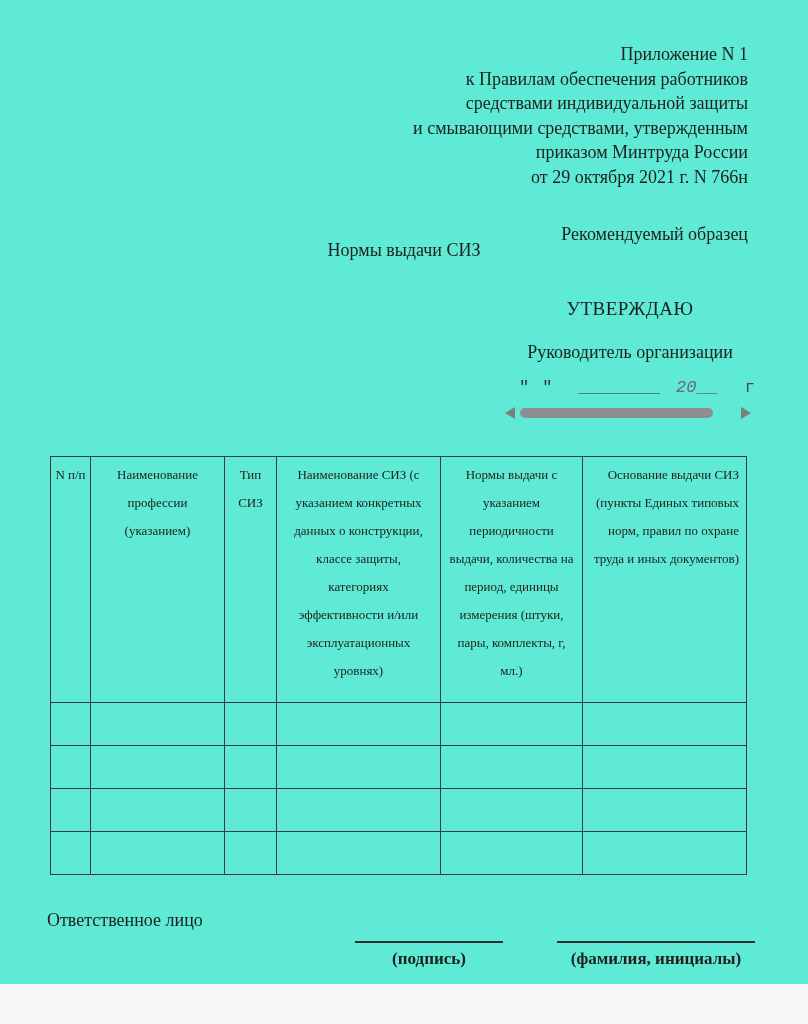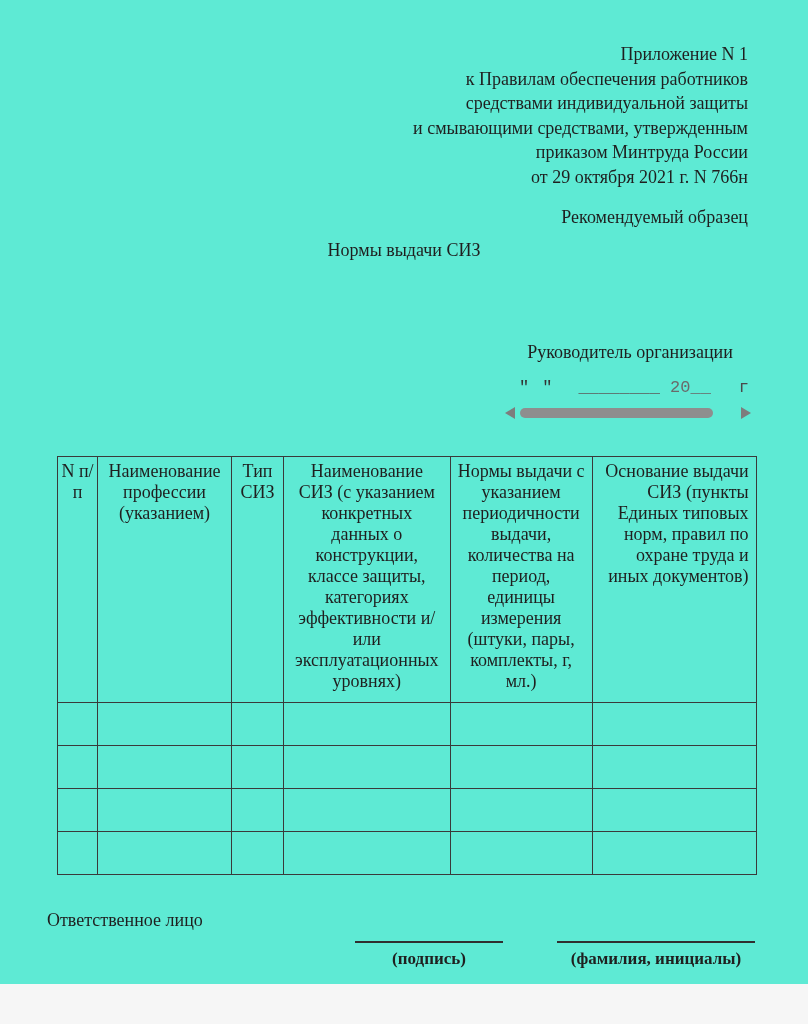--- a/index.html
+++ b/index.html
@@ -19,21 +19,21 @@
     position: absolute;
     top: 42px;
     right: 60px;
     text-align: right;
     font-size: 18px;
     line-height: 24.6px;
     white-space: nowrap;
   }
   .sample-note {
     position: absolute;
-    top: 205px;
+    top: 222px;
     right: 60px;
     font-size: 18px;
     line-height: 24px;
     white-space: nowrap;
     margin-left: 24px;
   }
 
   .doc-title {
     position: absolute;
     top: 238px;
@@ -74,21 +74,21 @@
     font-family: "Liberation Mono", "DejaVu Sans Mono", monospace;
     font-size: 17px;
     line-height: 22px;
     color: #6a6a6a;
     white-space: nowrap;
     overflow: hidden;
   }
   .dl-q { color: #333333; }
   .dl-q2 { margin-left: 13px; }
   .dl-blank { margin-left: 26px; color: #5d5d5d; }
-  .dl-year { margin-left: 10px; }
+  .dl-year { margin-left: 16px; font-style: italic; }
   .dl-era { margin-left: 28px; color: #4a4a4a; }
 
   
   .hscrollbar {
     position: absolute;
     top: 405px;
     left: 503px;
     width: 250px;
     height: 16px;
   }
@@ -108,25 +108,25 @@
     width: 193px;
     height: 10px;
     border-radius: 5px;
     background: #8e8e8e;
   }
 
   
   .doc-table {
     position: absolute;
     top: 456px;
-    left: 57px;
+    left: 50px;
     border-collapse: collapse;
     table-layout: fixed;
-    font-size: 18px;
-    line-height: 21px;
+    font-size: 13px;
+    line-height: 28px;
   }
   .doc-table th, .doc-table td {
     border: 1px solid #3a3a3a;
     vertical-align: top;
     text-align: center;
     font-weight: normal;
     padding: 4px 6px;
     overflow: hidden;
   }
   .doc-table thead tr { height: 246px; }
@@ -176,20 +176,21 @@
     <div>средствами индивидуальной защиты</div>
     <div>и смывающими средствами, утвержденным</div>
     <div>приказом Минтруда России</div>
     <div>от 29 октября 2021 г. N 766н</div>
   </div>
 
   <div class="sample-note">Рекомендуемый образец</div>
 
   <div class="doc-title">Нормы выдачи СИЗ</div>
 
+  <div class="approve">УТВЕРЖДАЮ</div>
   <div class="role">Руководитель организации</div>
 
   <div class="date-line">
     <span class="dl-q">"</span><span class="dl-q dl-q2">"</span><span class="dl-blank">________</span><span class="dl-year">20</span><span>__</span><span class="dl-era">г</span>
   </div>
 
   <div class="hscrollbar">
     <div class="sb-arrow-left"></div>
     <div class="sb-thumb"></div>
     <div class="sb-arrow-right"></div>

